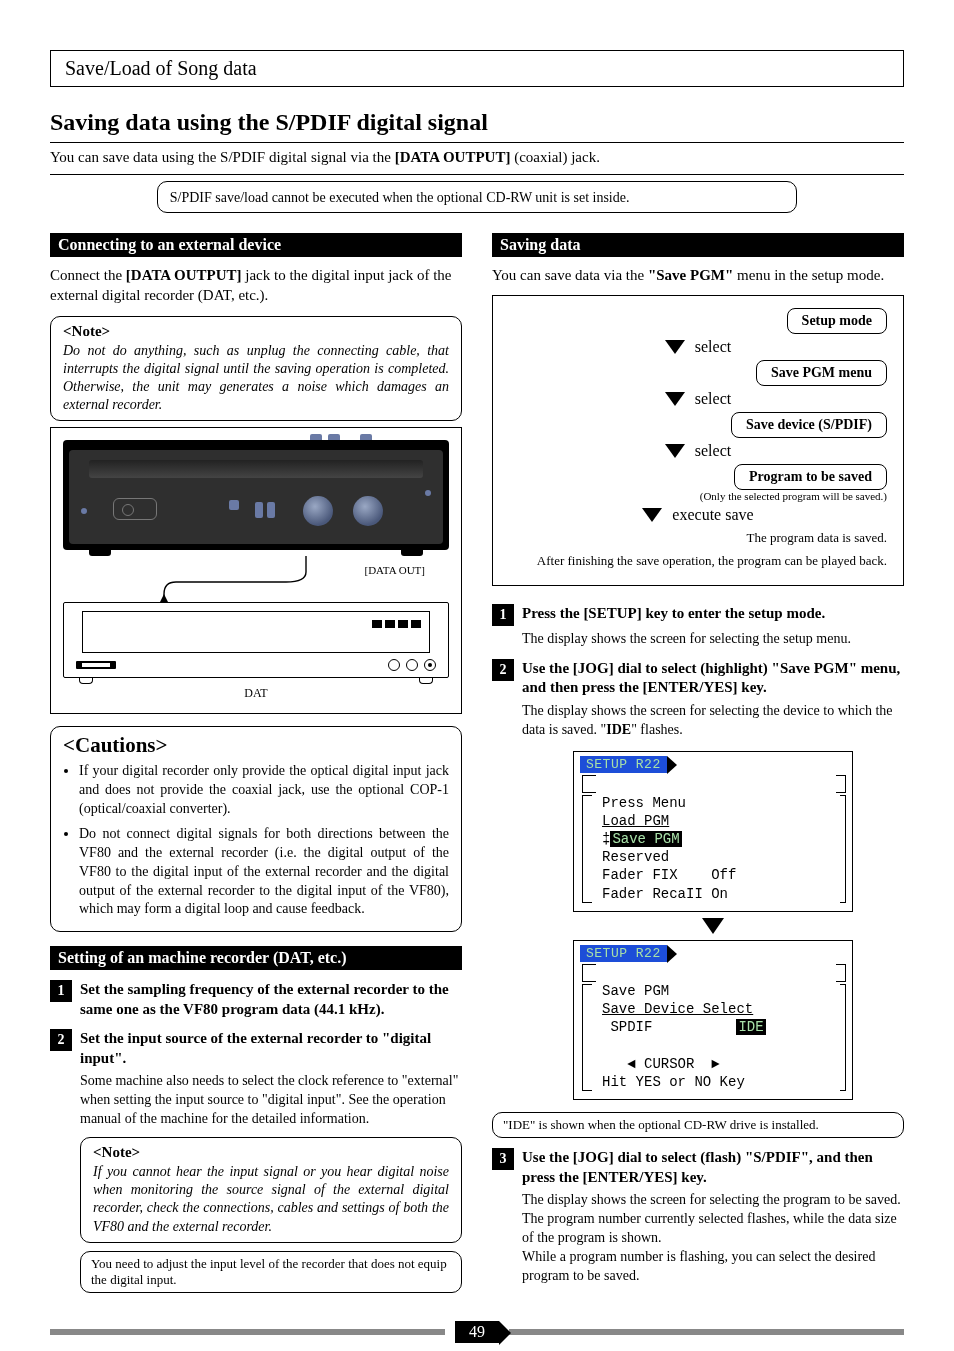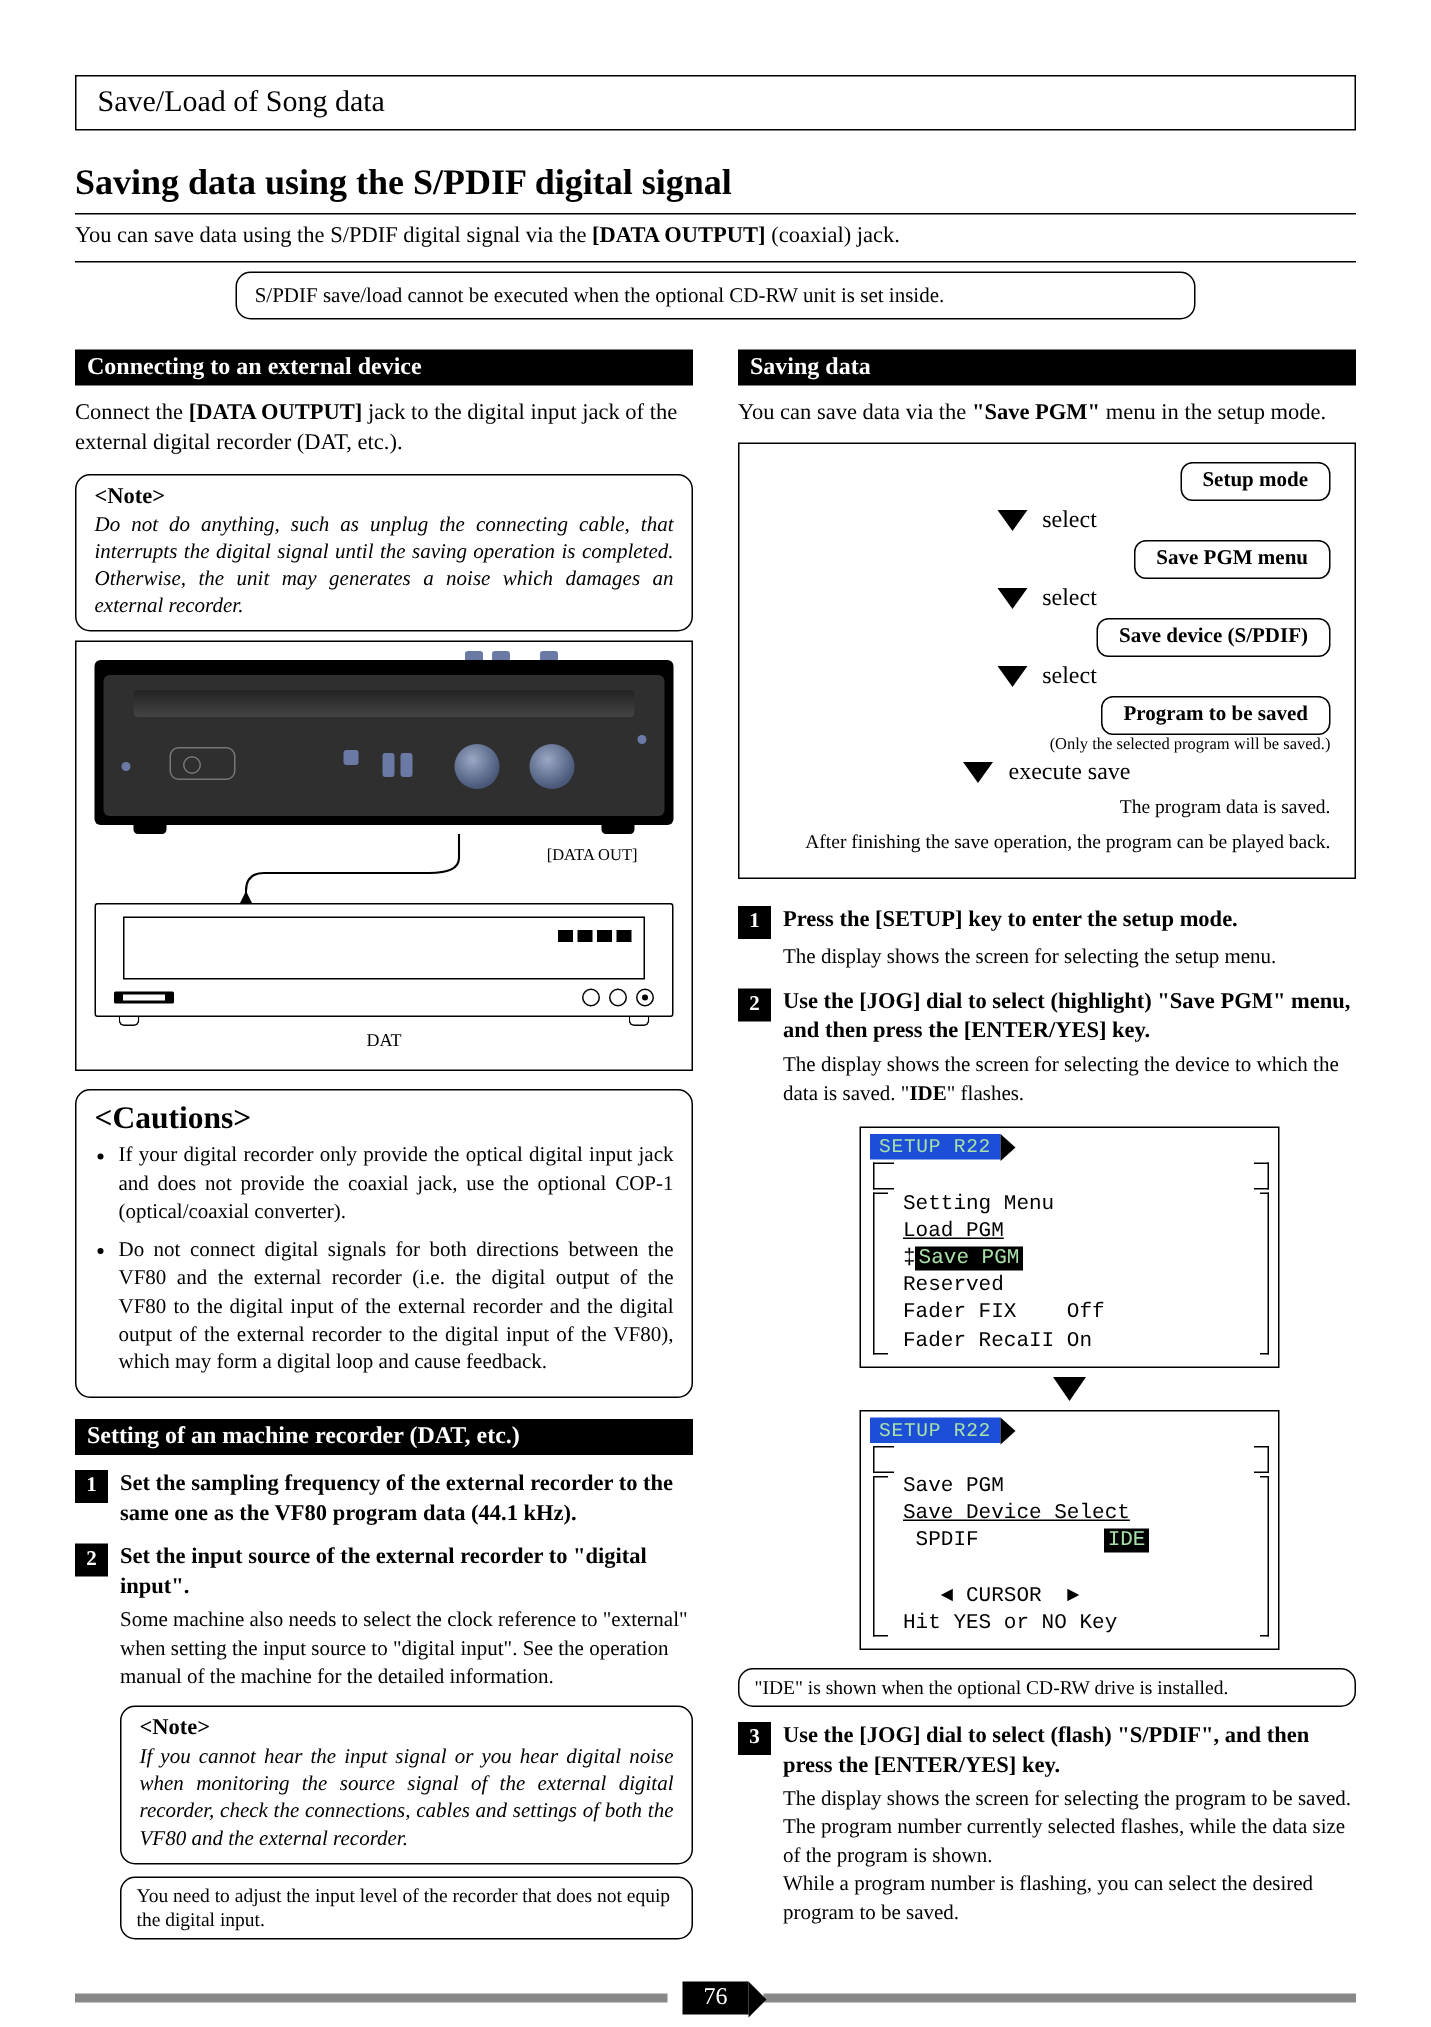--- a/index.html
+++ b/index.html
@@ -472,21 +472,21 @@
         </div>
       </div>
       <div class="step-body">
         <span>The display shows the screen for selecting the device to which the data is saved. "</span><b>IDE</b><span>" flashes.</span>
       </div>
 
       <div class="lcd-stack">
         <div class="lcd">
           <span class="lcd-title">SETUP R22</span>
           <div class="lcd-body">
-<span class="lcd-bracket"></span><span class="lcd-bracket-r"></span><span>Setting Menu</span>
+<span class="lcd-bracket"></span><span class="lcd-bracket-r"></span><span>Press Menu</span>
 <span class="lcd-bracket-long-l" style="top:22px;"></span><span class="lcd-bracket-long-r" style="top:22px;"></span><span style="text-decoration:underline;">Load PGM</span>
 <span>‡</span><span class="inv">Save PGM</span>
 <span>Reserved</span>
 <span>Fader FIX    Off</span>
 <span>Fader RecaII On</span></div>
         </div>
         <div class="lcd-down"></div>
         <div class="lcd">
           <span class="lcd-title">SETUP R22</span>
           <div class="lcd-body">
@@ -508,16 +508,16 @@
         </div>
       </div>
       <div class="step-body" style="white-space:pre-line;">The display shows the screen for selecting the program to be saved.
 The program number currently selected flashes, while the data size of the program is shown.
 While a program number is flashing, you can select the desired program to be saved.</div>
     </div>
   </div>
 
   <div class="page-num-bar">
     <div class="pn-line"></div>
-    <div class="pn-badge">76</div>
+    <div class="pn-badge">49</div>
     <div class="pn-line"></div>
   </div>
 </div>
 
 </body></html>

